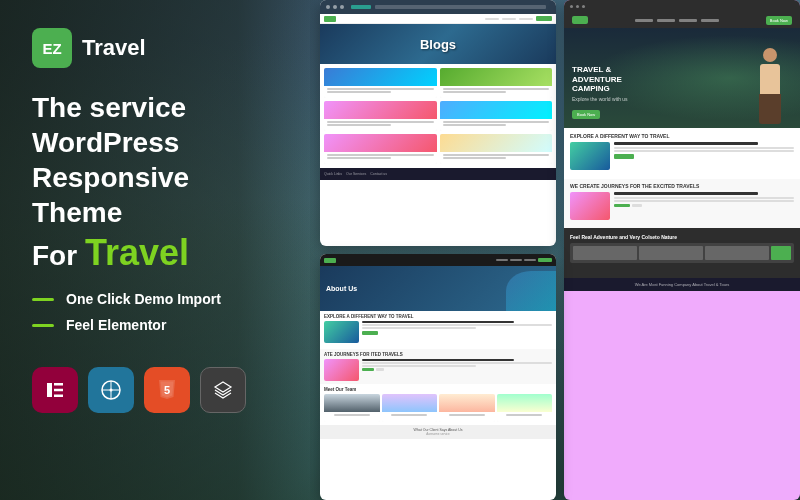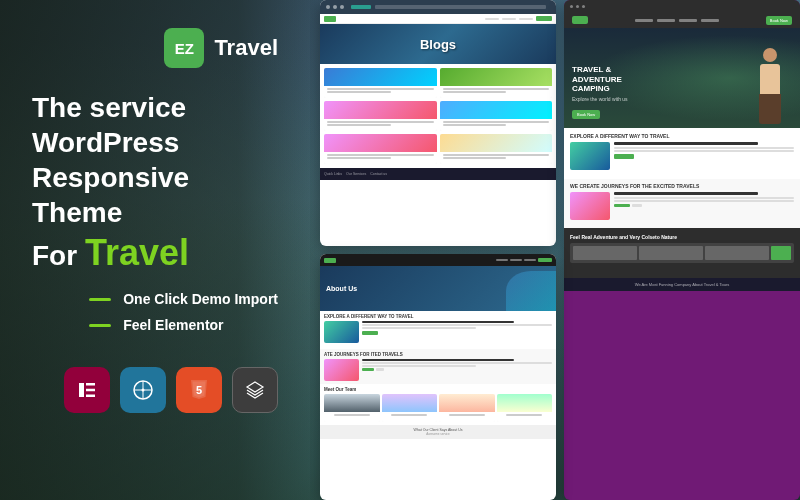--- a/index.html
+++ b/index.html
@@ -47,21 +47,20 @@
     }
 
     
     .left-panel {
       width: 310px;
       flex-shrink: 0;
       padding: 28px 32px;
       display: flex;
       flex-direction: column;
       justify-content: flex-start;
-      align-items: flex-end;
     }
 
     
     .logo-area {
       display: flex;
       align-items: center;
       margin-bottom: 22px;
     }
     .logo-badge {
       width: 40px;
@@ -228,21 +227,21 @@
     .mini-text-line {
       height: 2px;
       background: #ccc;
       border-radius: 1px;
       margin-bottom: 1px;
     }
     .mini-text-line.short { width: 60%; }
 
     
     .ss-main {
-      background: #701a75;
+      background: #f0abfc;
       grid-row: 1 / 3;
       grid-column: 2;
     }
     .ss-main .ss-top-bar {
       background: #2d2d2d;
       height: 12px;
       display: flex;
       align-items: center;
       padding: 0 6px;
       gap: 3px;

